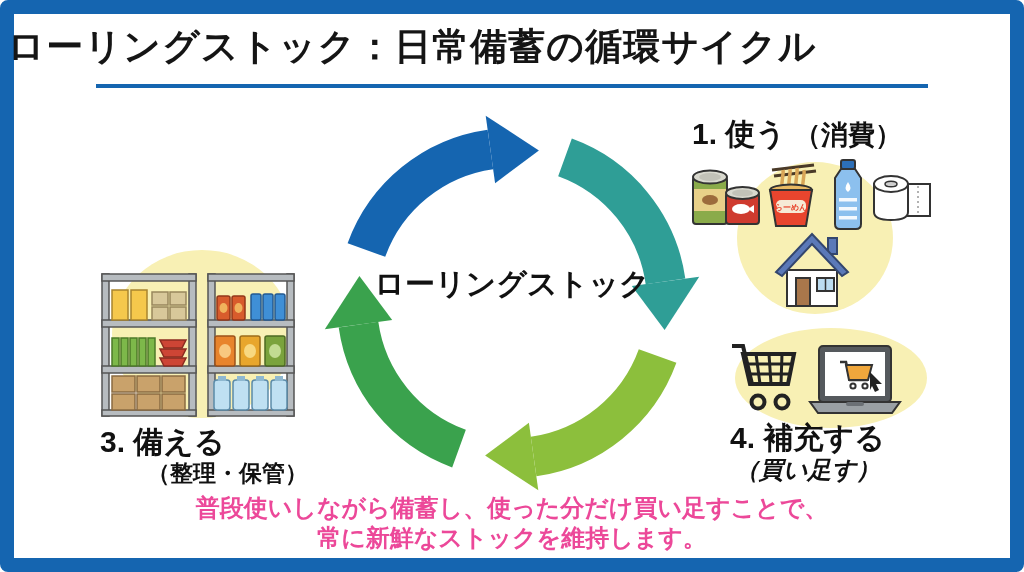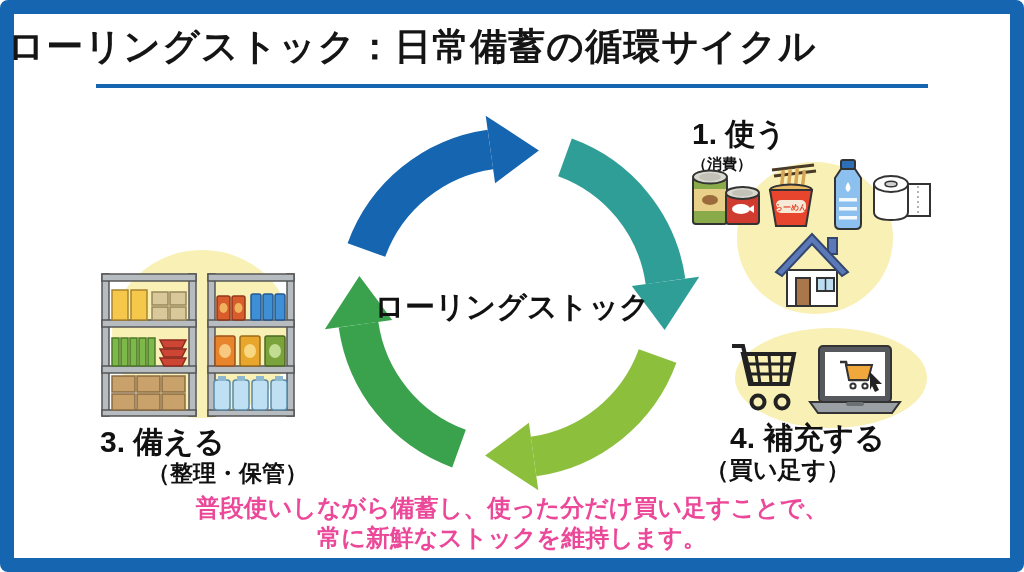--- a/index.html
+++ b/index.html
@@ -6,32 +6,32 @@
   body{width:1024px;height:572px;position:relative;overflow:hidden;
        font-family:"Liberation Sans","DejaVu Sans",sans-serif;color:#111;}
   .frame{position:absolute;inset:0;border:14px solid #1565b0;border-radius:8px;
          background:#fff;box-sizing:border-box;}
   .title{position:absolute;top:22px;left:0;width:824px;text-align:center;
          font-size:37px;font-weight:800;letter-spacing:1px;color:#151515;}
   .title-underline{position:absolute;top:84px;left:96px;width:832px;height:4px;
          background:#1565b0;}
   .cycle-svg{position:absolute;left:312px;top:103px;width:400px;height:400px;}
   .center-label{position:absolute;left:352px;top:266px;width:320px;text-align:center;
-         font-weight:800;line-height:1.2;margin-top:23px;}
+         font-weight:800;line-height:1.2;}
   .center-label .l1{font-size:30px;}
   .center-label .l2{font-size:28px;}
   .hl{position:absolute;background:#f8f0b4;border-radius:50%;}
   .hl-step1{left:737px;top:162px;width:156px;height:152px;}
   .hl-step2{left:735px;top:328px;width:192px;height:100px;}
   .hl-step3{left:112px;top:250px;width:180px;height:168px;}
   .step-label{position:absolute;font-weight:800;white-space:nowrap;}
-  .step1-label{left:692px;top:114px;font-size:30px;display:flex;align-items:baseline;gap:0;flex-direction:column;}
-  .step1-label .sub{font-size:15px;}
+  .step1-label{left:692px;top:114px;font-size:30px;display:flex;align-items:baseline;gap:8px;}
+  .step1-label .sub{font-size:27px;}
   .step2-label-1{left:705px;top:418px;width:205px;text-align:center;font-size:30px;}
-  .step2-label-2{left:705px;top:454px;width:205px;font-size:24px;}
+  .step2-label-2{left:705px;top:454px;width:205px;text-align:center;font-size:24px;font-style:italic;}
   .step3-label-1{left:100px;top:422px;width:200px;text-align:left;font-size:30px;}
   .step3-label-2{left:92px;top:458px;width:216px;text-align:right;font-size:23px;}
   .footer-line{position:absolute;left:0;width:1024px;text-align:center;font-weight:800;
          font-size:24px;color:#ec4899;}
   .footer-1{top:492px;}
   .footer-2{top:522px;}
   .icon{position:absolute;}
 </style>
 </head>
 <body>

